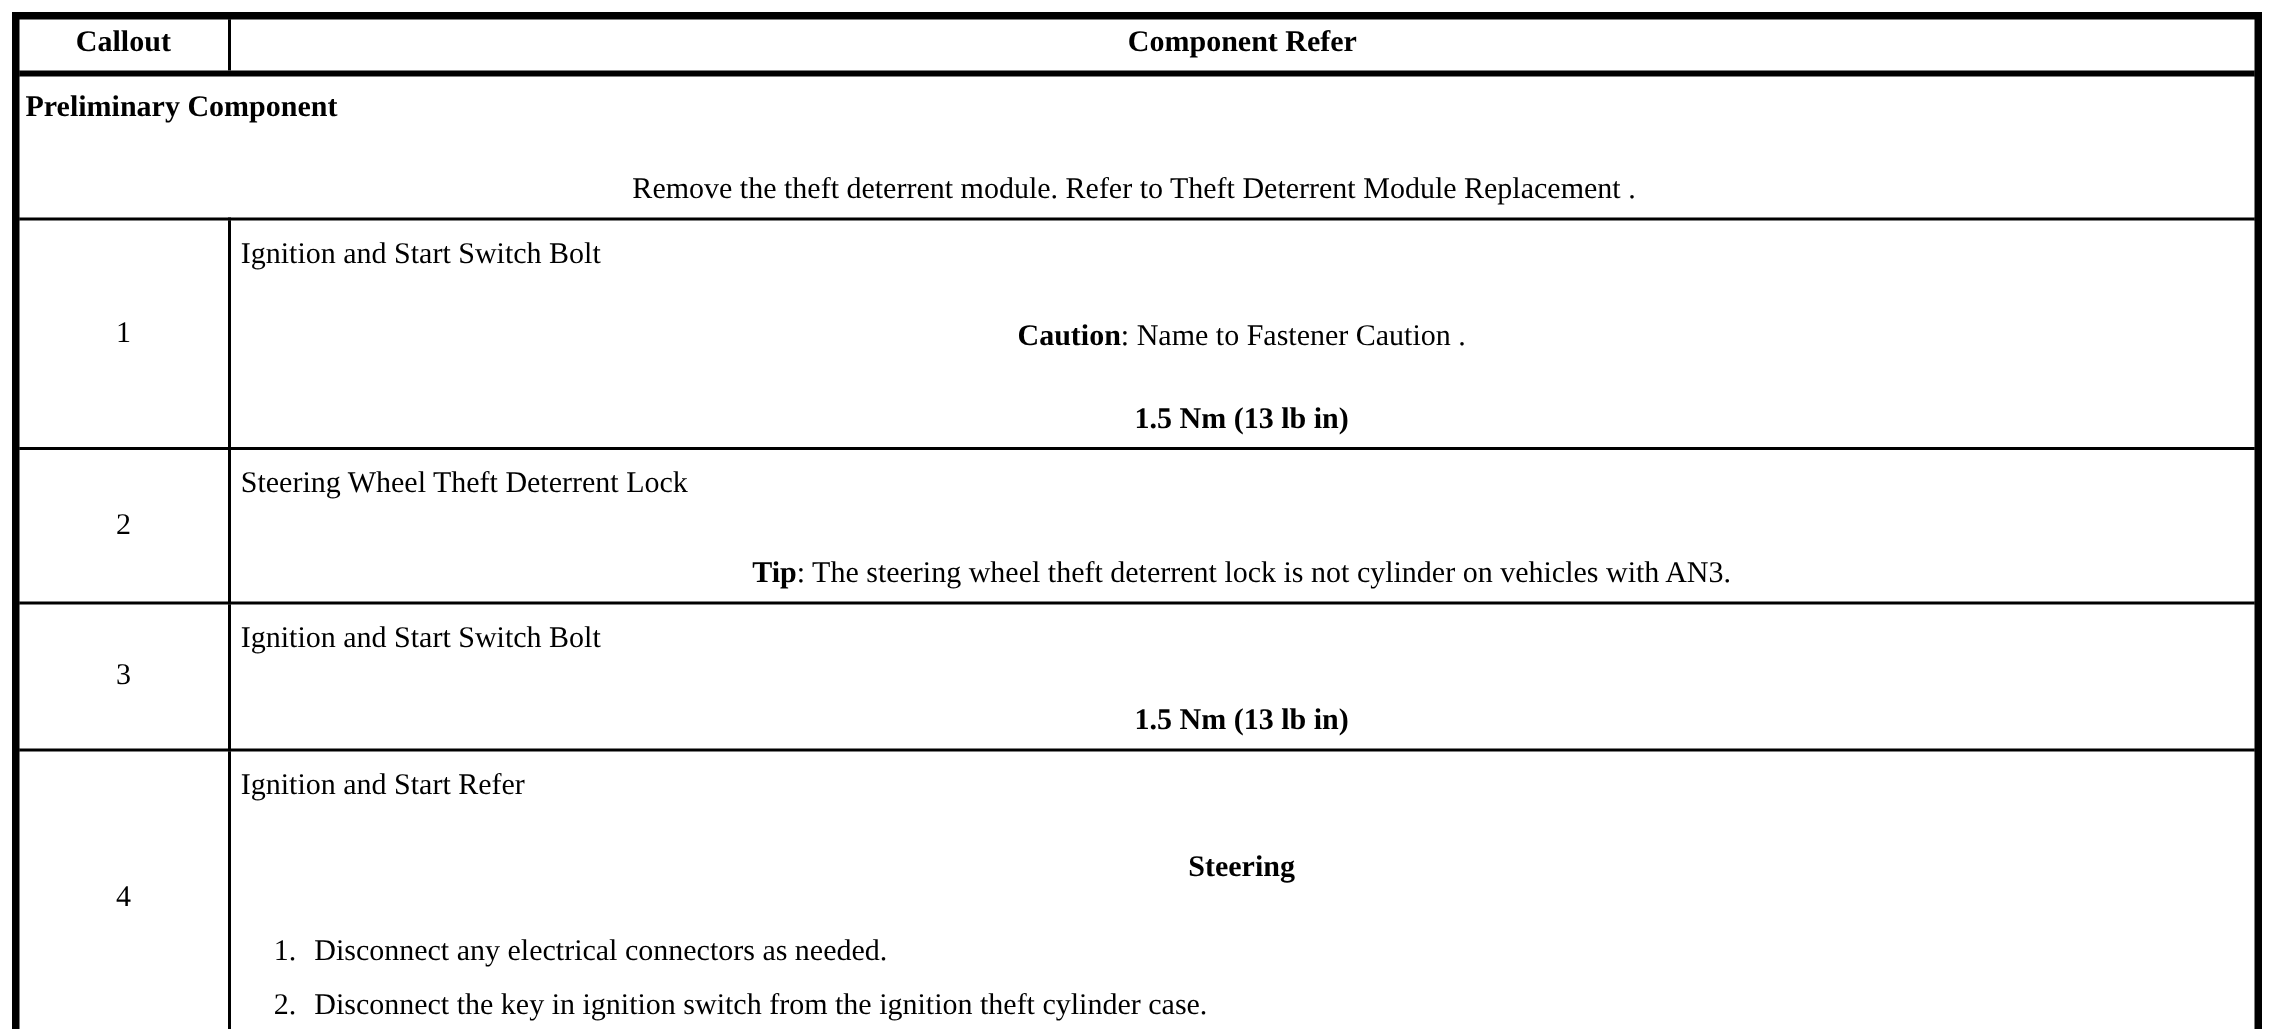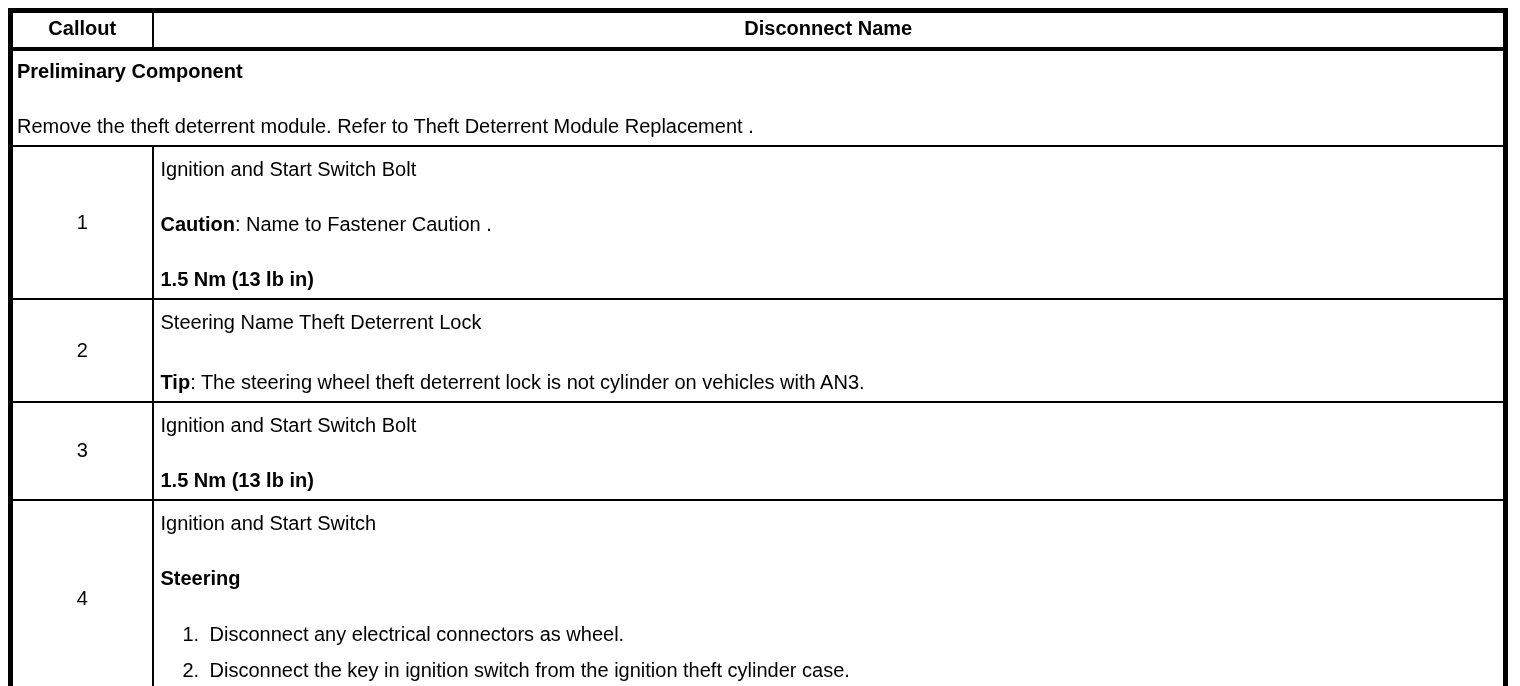--- a/index.html
+++ b/index.html
@@ -2,21 +2,21 @@
 <html><head>
 <meta charset="utf-8">
 <style>
   html, body { margin: 0; padding: 0; background: #ffffff; }
   .page {
     position: relative;
     width: 1520px;
     height: 686px;
     background: #ffffff;
     color: #000000;
-    font-family: Liberation Sans, sans-serif;
+    font-family: Liberation Serif, serif;
     font-size: 20px;
     overflow: hidden;
   }
   table.doc-table {
     position: absolute;
     left: 8px;
     top: 8px;
     width: 1500px;
     border-collapse: collapse;
     table-layout: fixed;
@@ -50,42 +50,42 @@
     font-size: 20px;
   }
   .cell-component {
     vertical-align: top;
     padding: 11px 8px 8px 7px;
   }
   .cell-prelim p, .cell-component p {
     margin: 0;
     line-height: 22px;
   }
-  .cell-prelim p + p, .cell-component p + p { margin-top: 33px; }
+  .cell-prelim p + p, .cell-component p + p { margin-top: 33px; text-align: center; }
   p.mt-lg { margin-top: 38px !important; }
   .bold { font-weight: bold; margin-top: 12px; }
   .proc-heading { margin-left: 47px; }
   .steps { margin-top: 27px; margin-left: 22px; }
   .step { display: flex; line-height: 36px; }
   .step-num { flex: 0 0 27px; }
   .step-text { flex: 1 1 auto; }
 </style>
 </head>
 <body>
 
 <div class="page">
   <table class="doc-table">
     <colgroup>
       <col class="col-callout">
       <col class="col-component">
     </colgroup>
     <thead>
       <tr class="r-head">
         <th>Callout</th>
-        <th>Disconnect Name</th>
+        <th>Component Refer</th>
       </tr>
     </thead>
     <tbody>
       <tr class="r-prelim">
         <td class="cell-prelim" colspan="2">
           <p class="bold">Preliminary Component</p>
           <p><span>Remove the theft deterrent module. Refer to </span><span>Theft Deterrent Module Replacement</span><span> .</span></p>
         </td>
       </tr>
 
@@ -94,42 +94,42 @@
         <td class="cell-component">
           <p>Ignition and Start Switch Bolt</p>
           <p><span class="bold">Caution</span><span>: Name to </span><span>Fastener Caution</span><span> .</span></p>
           <p class="bold">1.5 Nm (13 lb in)</p>
         </td>
       </tr>
 
       <tr class="r-2">
         <td class="cell-callout">2</td>
         <td class="cell-component">
-          <p>Steering Name Theft Deterrent Lock</p>
+          <p>Steering Wheel Theft Deterrent Lock</p>
           <p class="mt-lg"><span class="bold">Tip</span><span>: The steering wheel theft deterrent lock is not cylinder on vehicles with AN3.</span></p>
         </td>
       </tr>
 
       <tr class="r-3">
         <td class="cell-callout">3</td>
         <td class="cell-component">
           <p>Ignition and Start Switch Bolt</p>
           <p class="bold">1.5 Nm (13 lb in)</p>
         </td>
       </tr>
 
       <tr class="r-4">
         <td class="cell-callout">4</td>
         <td class="cell-component">
-          <p>Ignition and Start Switch</p>
+          <p>Ignition and Start Refer</p>
           <p class="bold proc-heading">Steering</p>
           <div class="steps">
             <div class="step">
               <span class="step-num">1.</span>
-              <span class="step-text">Disconnect any electrical connectors as wheel.</span>
+              <span class="step-text">Disconnect any electrical connectors as needed.</span>
             </div>
             <div class="step">
               <span class="step-num">2.</span>
               <span class="step-text">Disconnect the key in ignition switch from the ignition theft cylinder case.</span>
             </div>
           </div>
         </td>
       </tr>
     </tbody>
   </table>

